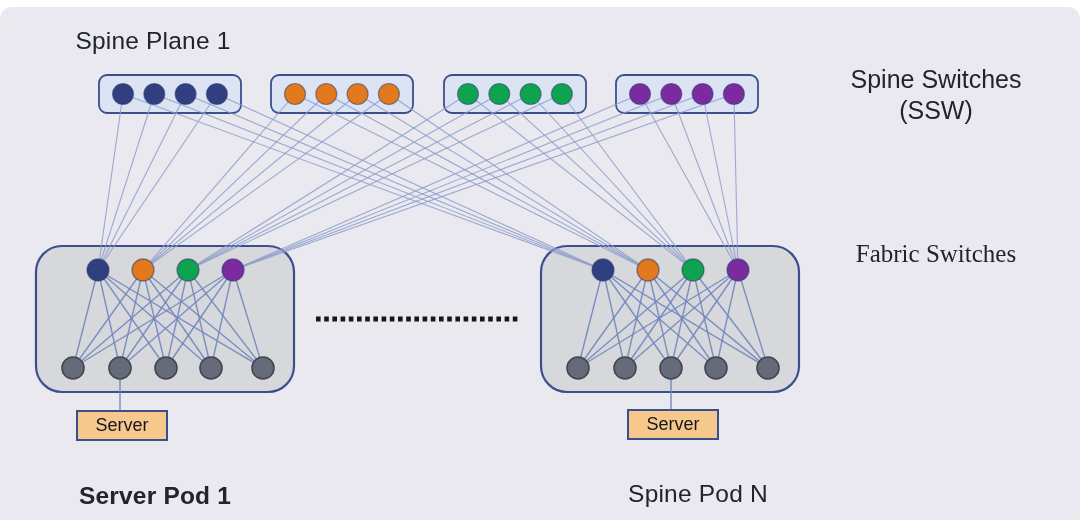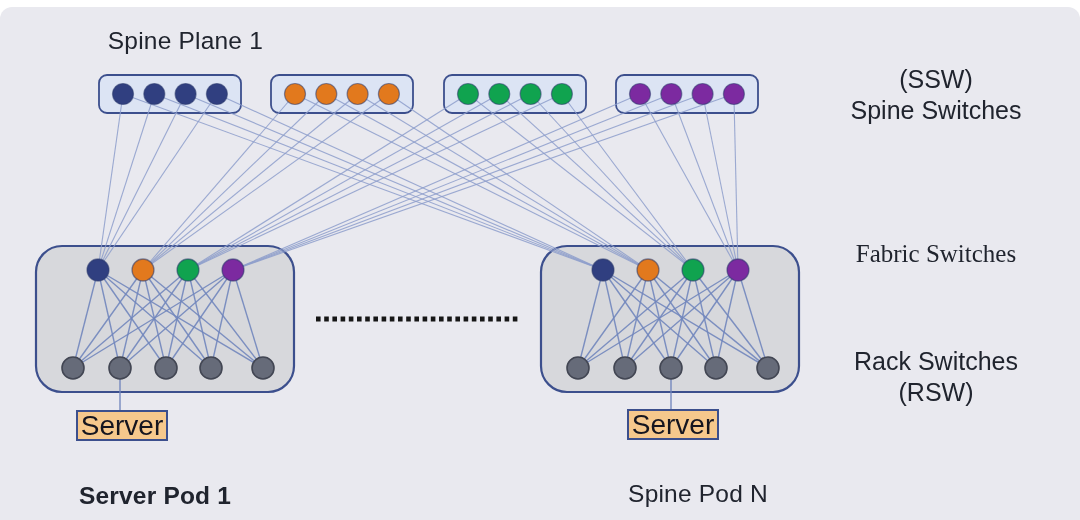--- a/index.html
+++ b/index.html
@@ -32,21 +32,21 @@
     line-height: 31px;
   }
   .server-box {
     position: absolute;
     width: 88px;
     height: 27px;
     border: 2.4px solid #33477f;
     display: flex;
     align-items: center;
     justify-content: center;
-    font-size: 28px;
+    font-size: 18px;
   }
 </style>
 </head>
 <body>
 
 <div class="canvas">
   <div class="panel" style="background: rgb(233, 233, 239);"></div>
 
   <svg id="diagram-svg" width="1080" height="520" viewBox="0 0 1080 520">
       <rect x="99" y="75" width="142" height="38" rx="8" fill="#dce4f4" stroke="#3c4f8d" stroke-width="1.8"></rect>
@@ -159,32 +159,28 @@
       <circle cx="648" cy="270" r="11" fill="#e2791d" stroke="#2c3a6e" stroke-width="1.3" stroke-opacity="0.55"></circle>
       <circle cx="693" cy="270" r="11" fill="#10a34f" stroke="#2c3a6e" stroke-width="1.3" stroke-opacity="0.55"></circle>
       <circle cx="738" cy="270" r="11" fill="#7c2aa0" stroke="#2c3a6e" stroke-width="1.3" stroke-opacity="0.55"></circle>
       <circle cx="578" cy="368" r="11" fill="#666b79" stroke="#424653" stroke-width="1.6"></circle>
       <circle cx="625" cy="368" r="11" fill="#666b79" stroke="#424653" stroke-width="1.6"></circle>
       <circle cx="671" cy="368" r="11" fill="#666b79" stroke="#424653" stroke-width="1.6"></circle>
       <circle cx="716" cy="368" r="11" fill="#666b79" stroke="#424653" stroke-width="1.6"></circle>
       <circle cx="768" cy="368" r="11" fill="#666b79" stroke="#424653" stroke-width="1.6"></circle>
     </svg>
 
-  <div class="lbl" style="left: 43px; top: 27px; width: 220px; color: rgb(32, 36, 46); text-align: right;">Spine Plane 1</div>
+  <div class="lbl" style="left: 43px; top: 27px; width: 220px; color: rgb(32, 36, 46);">Spine Plane 1</div>
 
   <div class="layer-lbl" style="top: 64px; color: rgb(32, 36, 46);">
+    <div>Spine Switches</div>
     <div>(SSW)</div>
-    <div>Spine Switches</div>
   </div>
   <div class="layer-lbl" style="top: 238px; color: rgb(32, 36, 46); font-family: Liberation Serif, serif;">
     <div>Fabric Switches</div>
-  </div>
-  <div class="layer-lbl" style="top: 346px; color: rgb(32, 36, 46);">
-    <div>Rack Switches</div>
-    <div>(RSW)</div>
   </div>
 
   <div class="server-box" style="left: 76px; top: 410px; background: rgb(246, 200, 140); border-color: rgb(60, 79, 141); color: rgb(21, 21, 31);">Server</div>
   <div class="server-box" style="left: 627px; top: 409px; background: rgb(246, 200, 140); border-color: rgb(60, 79, 141); color: rgb(21, 21, 31);">Server</div>
 
   <div class="lbl" style="left: 35px; top: 482px; width: 240px; color: rgb(32, 36, 46); font-weight: bold;">Server Pod 1</div>
   <div class="lbl" style="left: 578px; top: 480px; width: 240px; color: rgb(32, 36, 46);">Spine Pod N</div>
 </div>
 
 </body></html>

